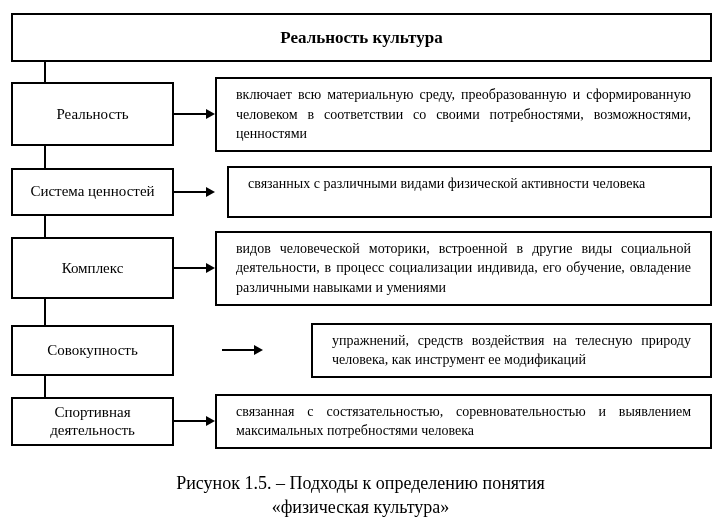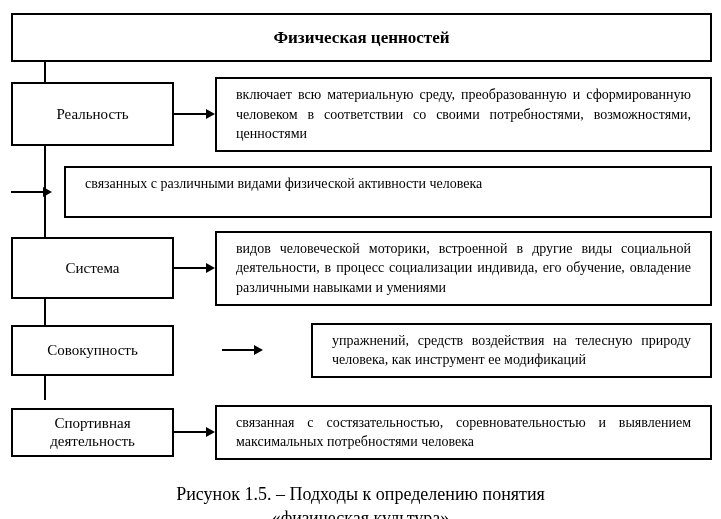--- a/index.html
+++ b/index.html
@@ -79,66 +79,69 @@
     background: #ffffff;
     font-size: 14px;
     line-height: 1.4;
     text-align: justify;
     padding: 6px 19px;
     align-self: center;
   }
   .r1 .term { min-height: 64px; } .r1 .def { min-height: 74px; } .r1 { margin-bottom: 14px; }
   .r2 .term { min-height: 48px; } .r2 .def { min-height: 52px; margin-left: 12px; } .r2 { margin-bottom: 13px; }
   .r3 .term { min-height: 62px; } .r3 .def { min-height: 72px; } .r3 { margin-bottom: 17px; }
-  .r4 .term { min-height: 51px; } .r4 .def { min-height: 54px; } .r4 { margin-bottom: 27px; gap: 48px; }
+  .r4 .term { min-height: 51px; } .r4 .def { min-height: 54px; } .r4 { margin-bottom: 16px; gap: 48px; }
   .r5 .term { min-height: 49px; } .r5 .def { min-height: 53px; } .r5 { margin-bottom: 16px; }
   .caption {
     margin-top: 22px;
     width: 100%;
     text-align: center;
     font-size: 18px;
     line-height: 1.35;
   }
 </style>
 </head>
 <body>
 
 <div class="page">
   <div class="vline"></div>
 
   <div class="title-box">
-    <span>Физическая ценностей</span>
+    <span>Реальность культура</span>
   </div>
 
   <div class="row r1">
     <div class="term">
       <span>Реальность</span>
     </div>
     <div class="arrowcell">
       <span class="shaft"></span>
       <span class="head"></span>
     </div>
     <div class="def">
       <span>включает всю материальную среду, преобразованную и сформированную человеком в соответствии со своими потребностями, возможностями, ценностями</span>
     </div>
   </div>
 
   <div class="row r2">
+    <div class="term">
+      <span>Система ценностей</span>
+    </div>
     <div class="arrowcell">
       <span class="shaft"></span>
       <span class="head"></span>
     </div>
     <div class="def">
       <span>связанных с различными видами физической активности человека</span>
     </div>
   </div>
 
   <div class="row r3">
     <div class="term">
-      <span>Система</span>
+      <span>Комплекс</span>
     </div>
     <div class="arrowcell">
       <span class="shaft"></span>
       <span class="head"></span>
     </div>
     <div class="def">
       <span>видов человеческой моторики, встроенной в другие виды социальной деятельности, в процесс социализации индивида, его обучение, овладение различными навыками и умениями</span>
     </div>
   </div>
 

